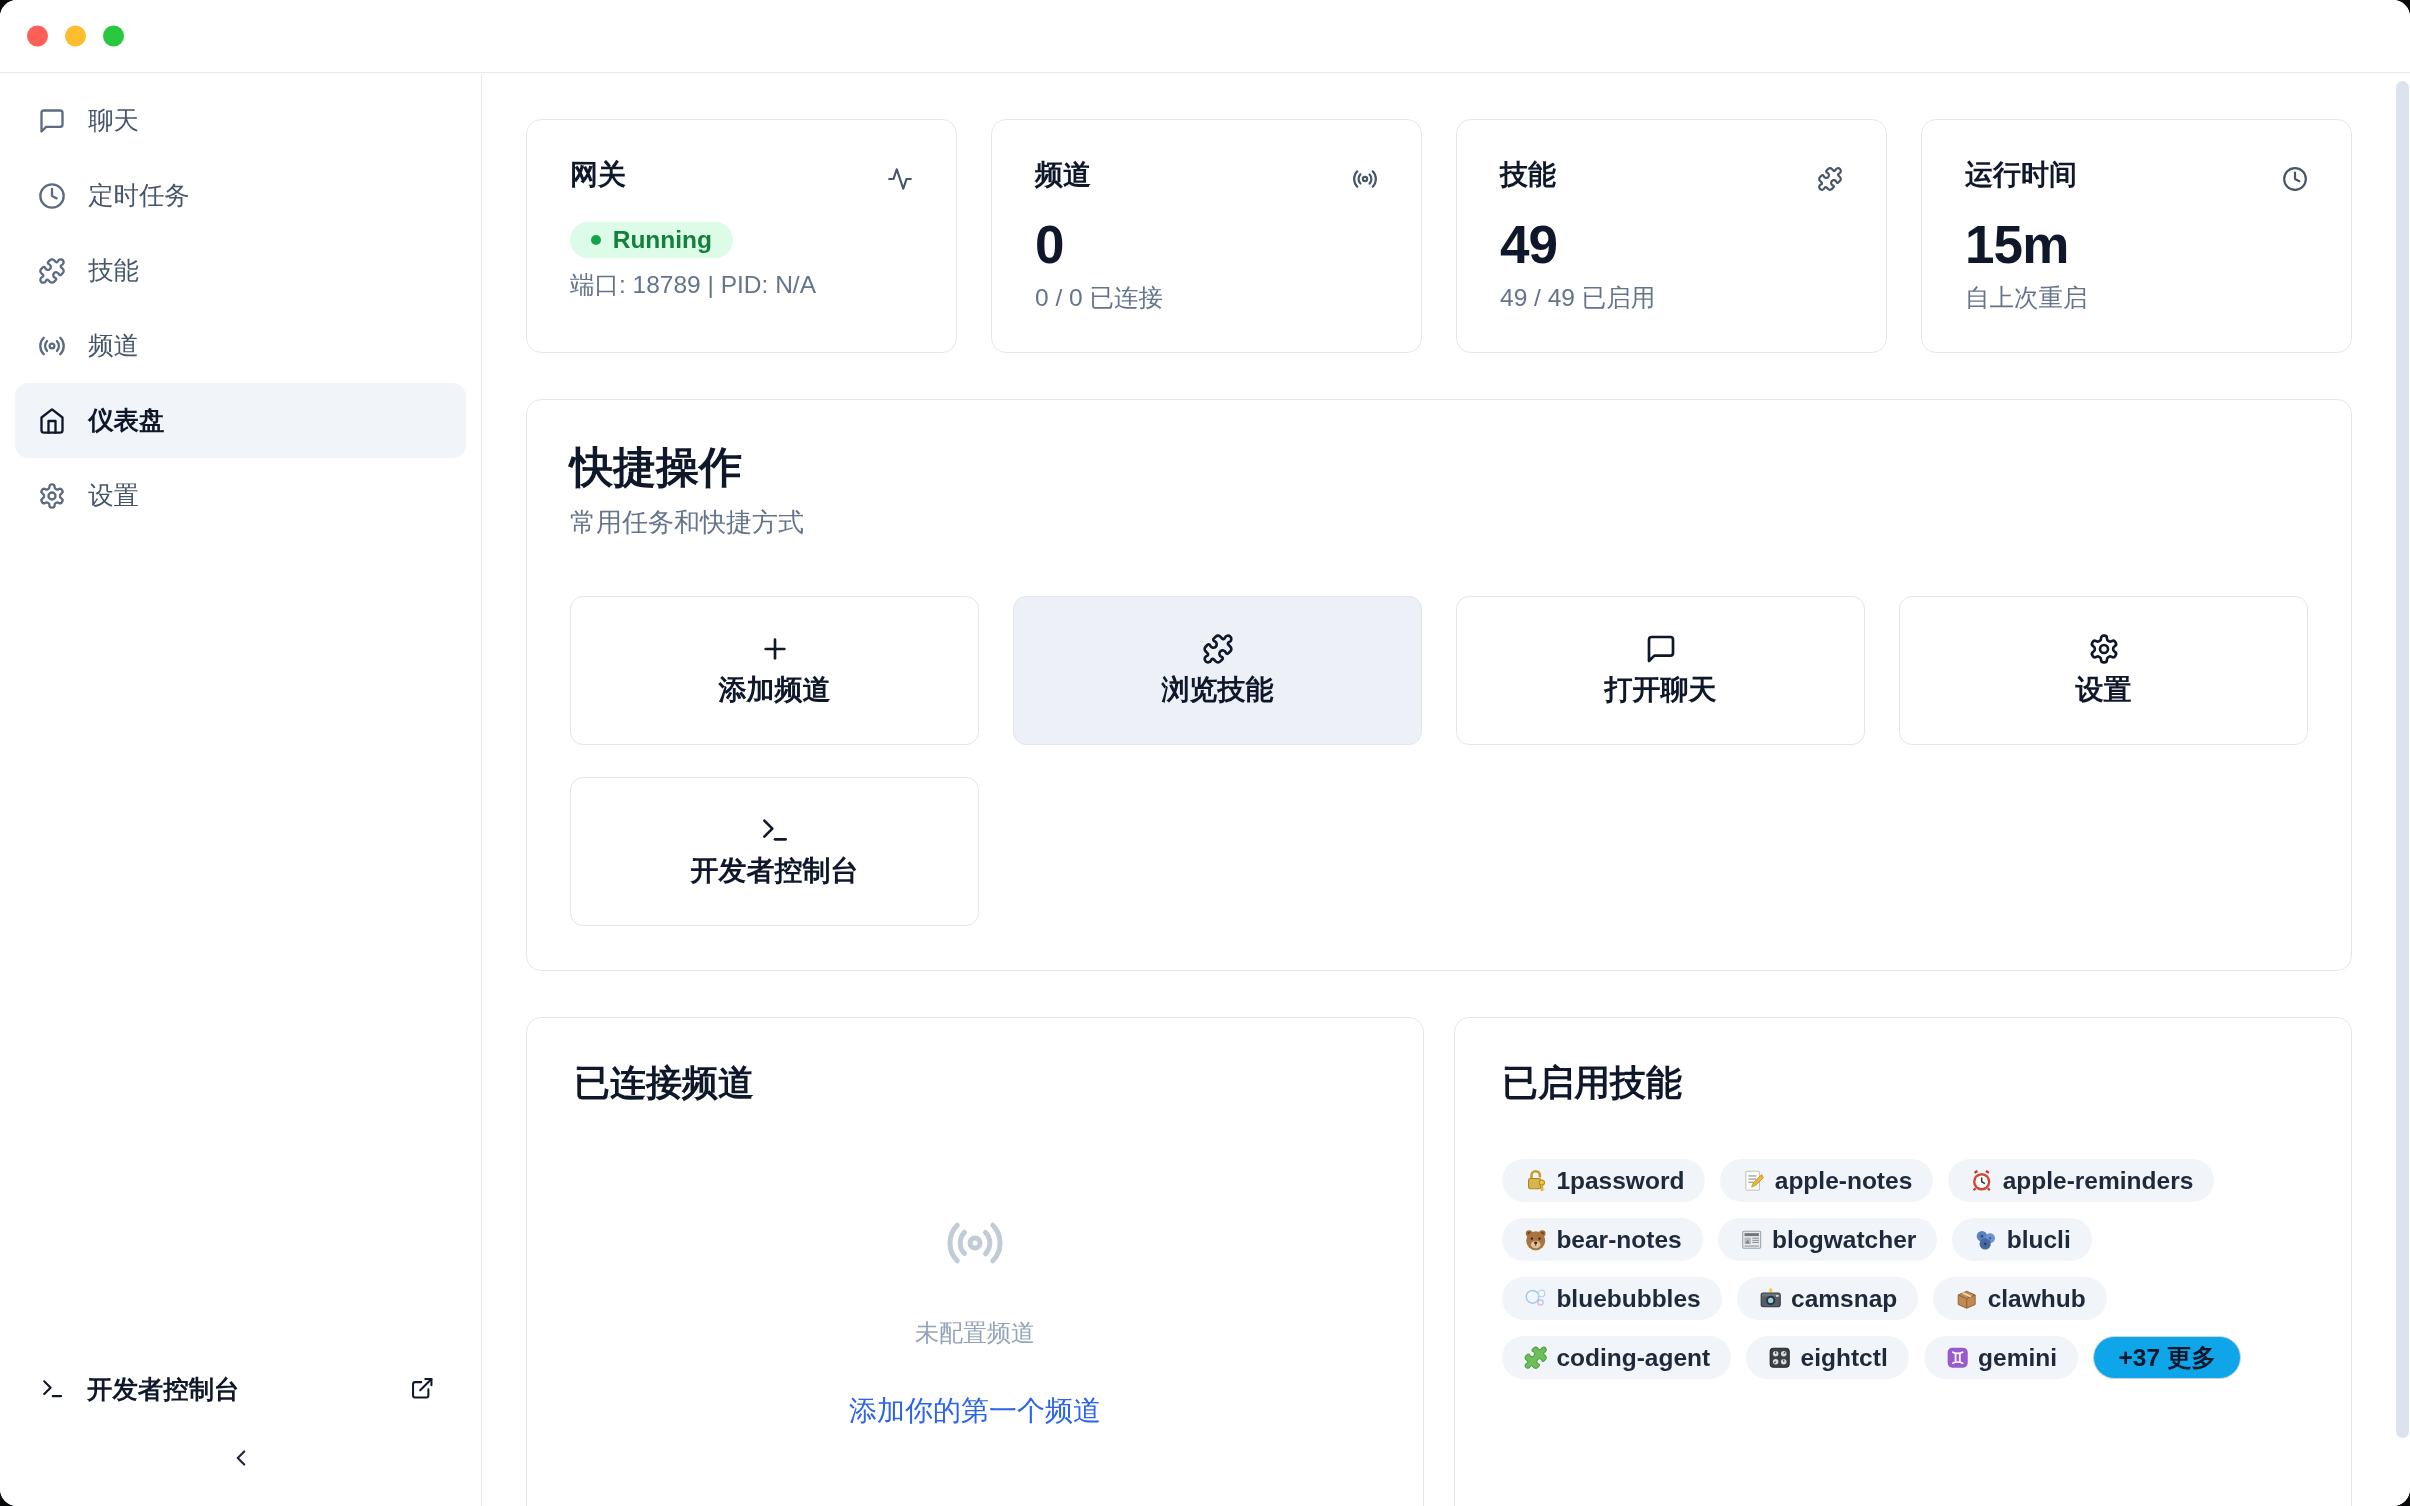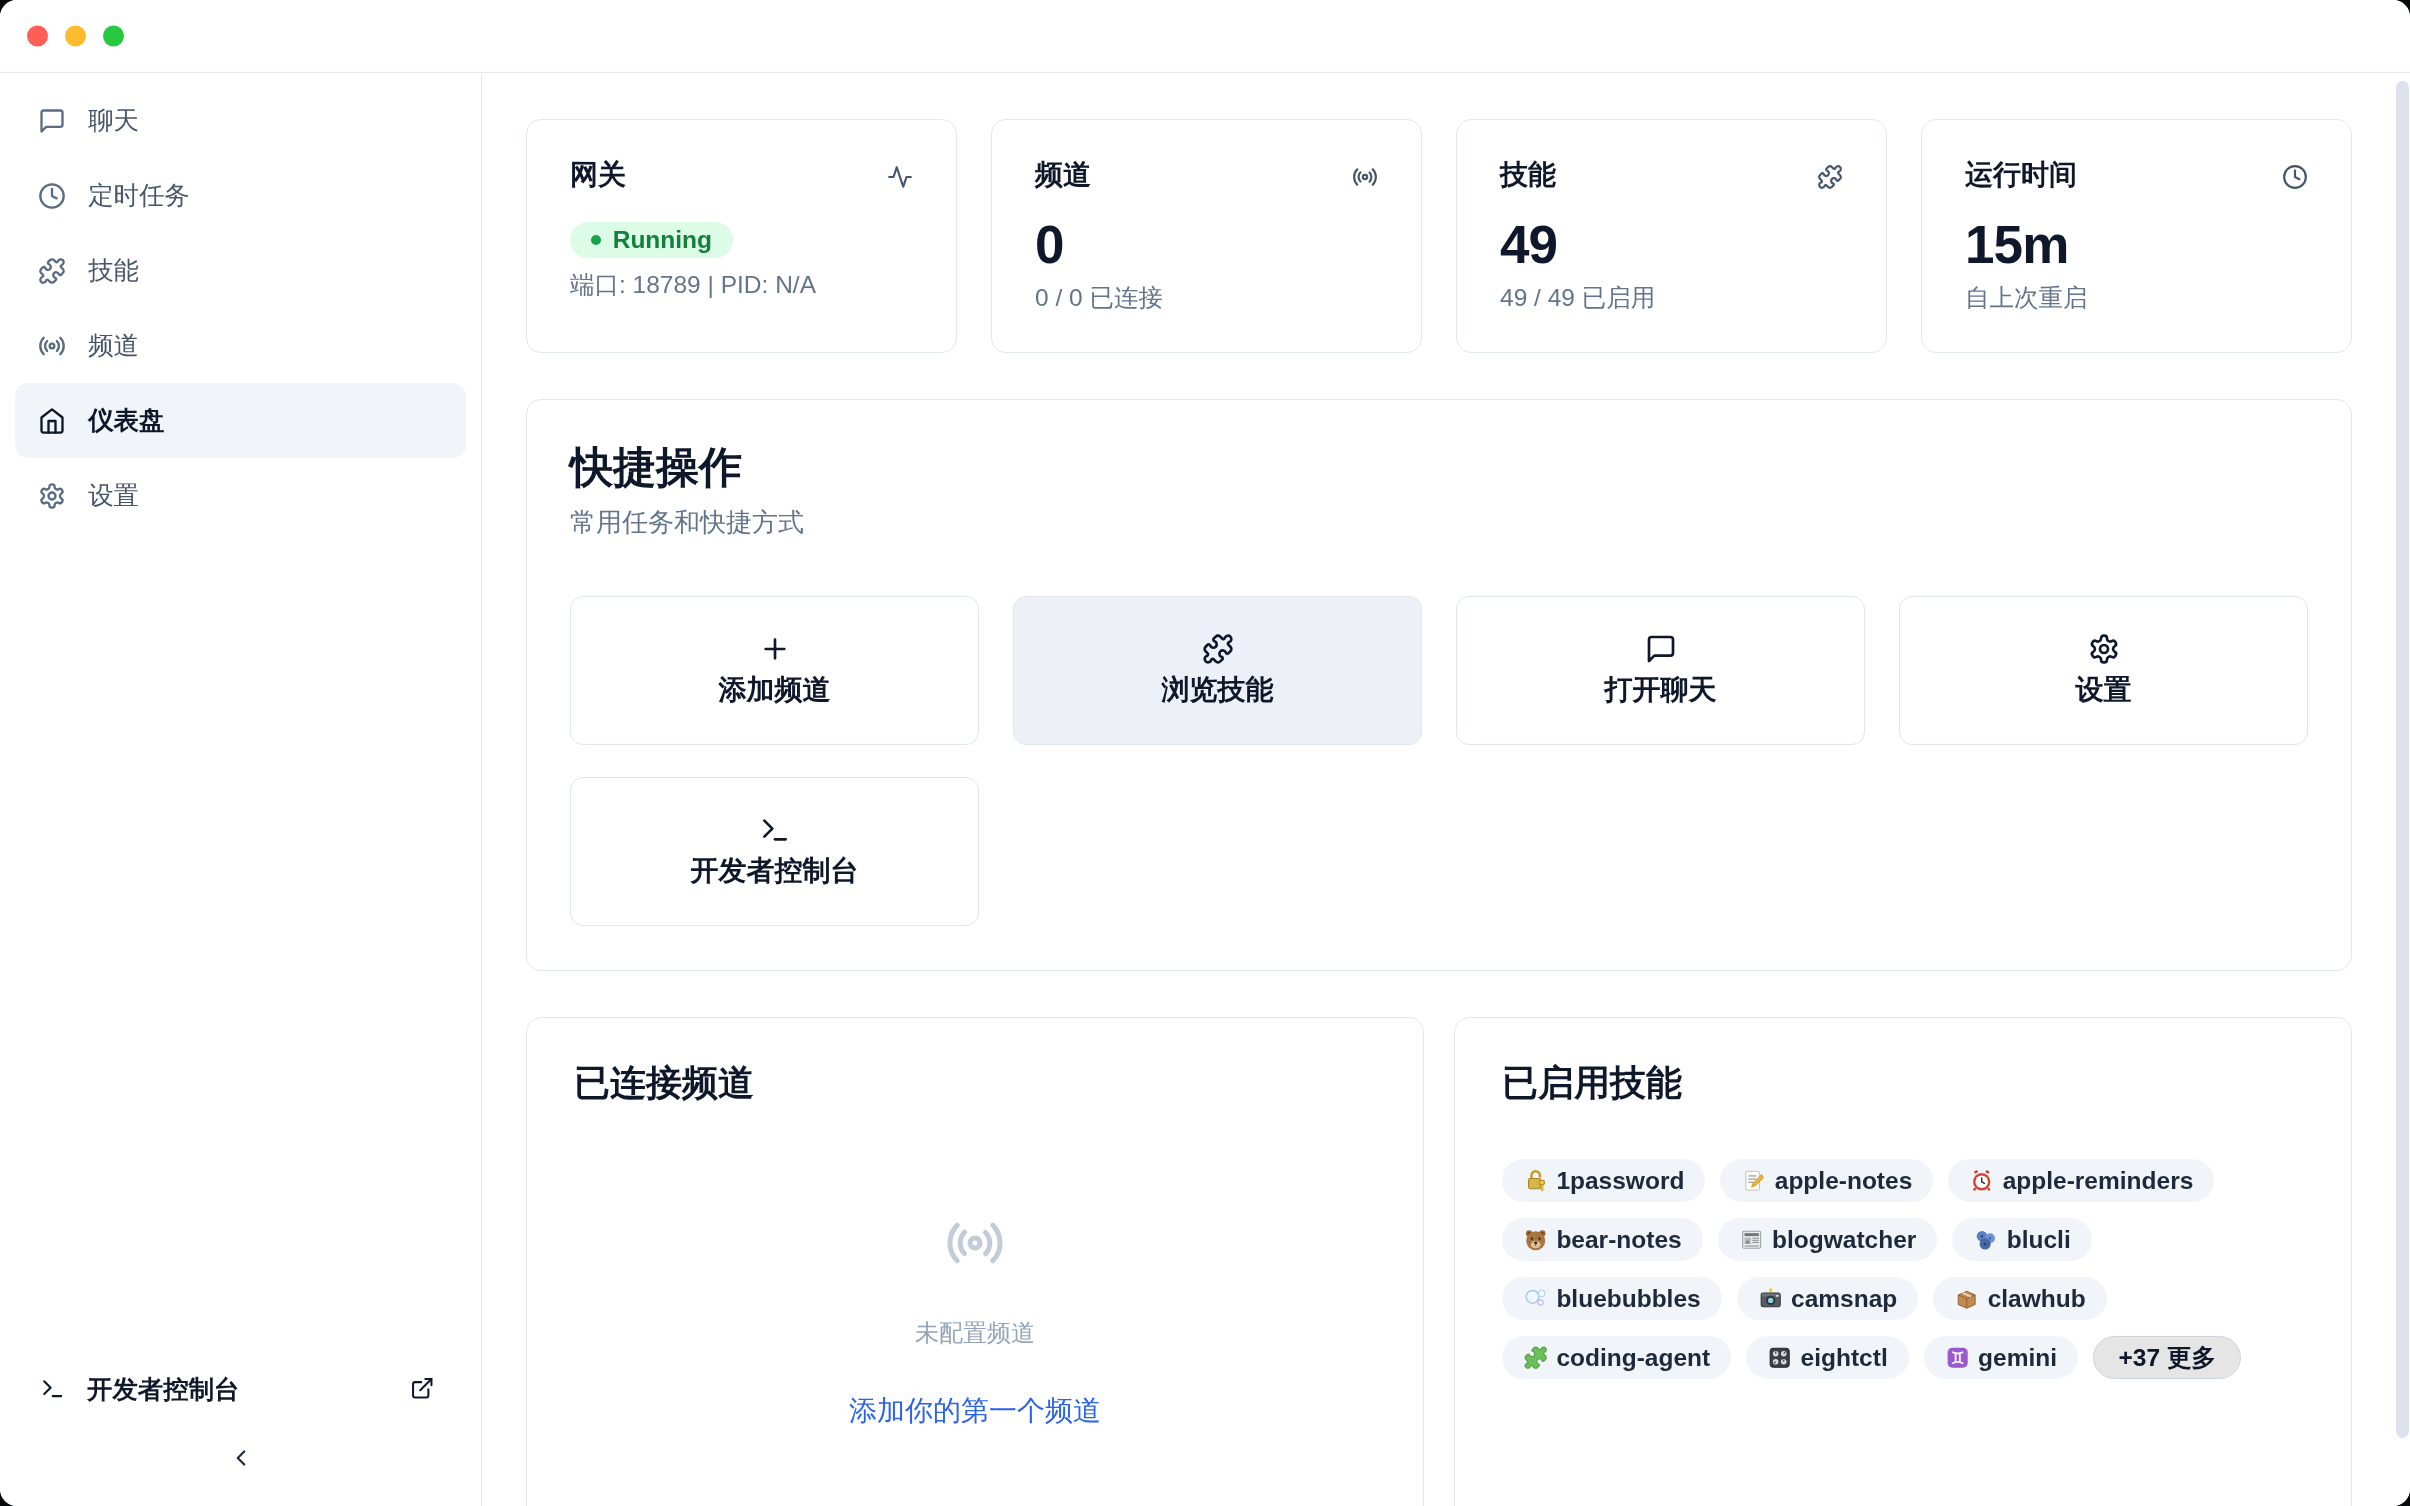--- a/index.html
+++ b/index.html
@@ -40,21 +40,21 @@
   .dev-row .dev-label{margin-left:21.7px;font-size:25.4px;font-weight:600;color:var(--c-text-primary);flex:1;}
   .dev-row .ext{width:24.5px;height:24.5px;color:var(--c-text-primary);}
   .collapse-row{display:flex;justify-content:center;padding:21px 0 32px;cursor:pointer;}
   .collapse-row .ic{width:26px;height:26px;color:#1e293b;}
 
   
   .main{position:absolute;top:74px;left:482px;right:0;bottom:0;overflow:hidden;padding:45px 58px 0 44px;background:#fff;}
 
   .stats{display:grid;grid-template-columns:repeat(4,1fr);gap:34px;}
   .stat-card{height:234px;background:#fff;border:0.9px solid var(--c-border);border-radius:15px;padding:38px 43px;}
-  .stat-head{display:flex;justify-content:space-between;align-items:center;}
+  .stat-head{display:flex;justify-content:space-between;align-items:flex-end;}
   .stat-title{font-size:28px;font-weight:700;color:var(--c-text-primary);line-height:34px;}
   .stat-head .ic{width:26px;height:26px;color:#475569;margin-top:3.8px;}
   .stat-value{font-size:53px;font-weight:800;color:var(--c-text-primary);line-height:53px;margin-top:26px;letter-spacing:-0.9px;}
   .stat-sub{font-size:24.5px;color:var(--c-text-secondary);margin-top:12.2px;line-height:30px;}
   .badge{display:inline-flex;align-items:center;gap:11.3px;height:36px;padding:0 21px;border-radius:20px;background:var(--c-badge-bg);color:var(--c-badge-text);font-size:24.5px;font-weight:700;margin-top:30px;}
   .badge .dot{width:10.4px;height:10.4px;border-radius:50%;background:var(--c-badge-dot);}
 
   .card{background:#fff;border:0.9px solid var(--c-border);border-radius:15px;}
   .quick{margin-top:46px;height:572px;padding:43px;}
   .quick-title{font-size:43px;font-weight:700;color:var(--c-text-primary);line-height:49px;}
@@ -69,21 +69,21 @@
   .bottom-card{height:621px;padding:43px 47px;}
   .bottom-title{font-size:36px;font-weight:700;color:var(--c-text-primary);line-height:43px;}
   .empty{display:flex;flex-direction:column;align-items:center;margin-top:109px;}
   .empty .ic{width:60px;height:60px;color:#c2cbd7;}
   .empty-text{font-size:24px;color:var(--c-text-muted);margin-top:41px;}
   .empty-link{font-size:28px;font-weight:400;color:var(--c-link);margin-top:43px;cursor:pointer;}
 
   .chips{margin-top:55px;display:flex;flex-wrap:wrap;gap:16px 15px;}
   .chip{display:inline-flex;align-items:center;gap:8px;height:43px;padding:0 21px;border-radius:21.7px;background:var(--c-chip-bg);font-size:24.5px;font-weight:700;color:#1e293b;}
   .chip .emoji{width:25.4px;height:25.4px;flex:none;display:block;}
-  .chip.more{background:#e5e5e5;border:1.9px solid #cbd5e1;color:var(--c-text-primary);padding:0 24.5px;cursor:pointer;}
+  .chip.more{background:#0ea5e9;border:1.9px solid #cbd5e1;color:var(--c-text-primary);padding:0 24.5px;cursor:pointer;}
 
   .scroll-thumb{position:absolute;top:81px;right:0.9px;width:13px;height:1357px;border-radius:7.5px;background:var(--c-thumb);z-index:6;}
 </style>
 </head>
 <body>
 
 <div class="window">
 
   <div class="titlebar">
     <div class="lights" id="lights">

